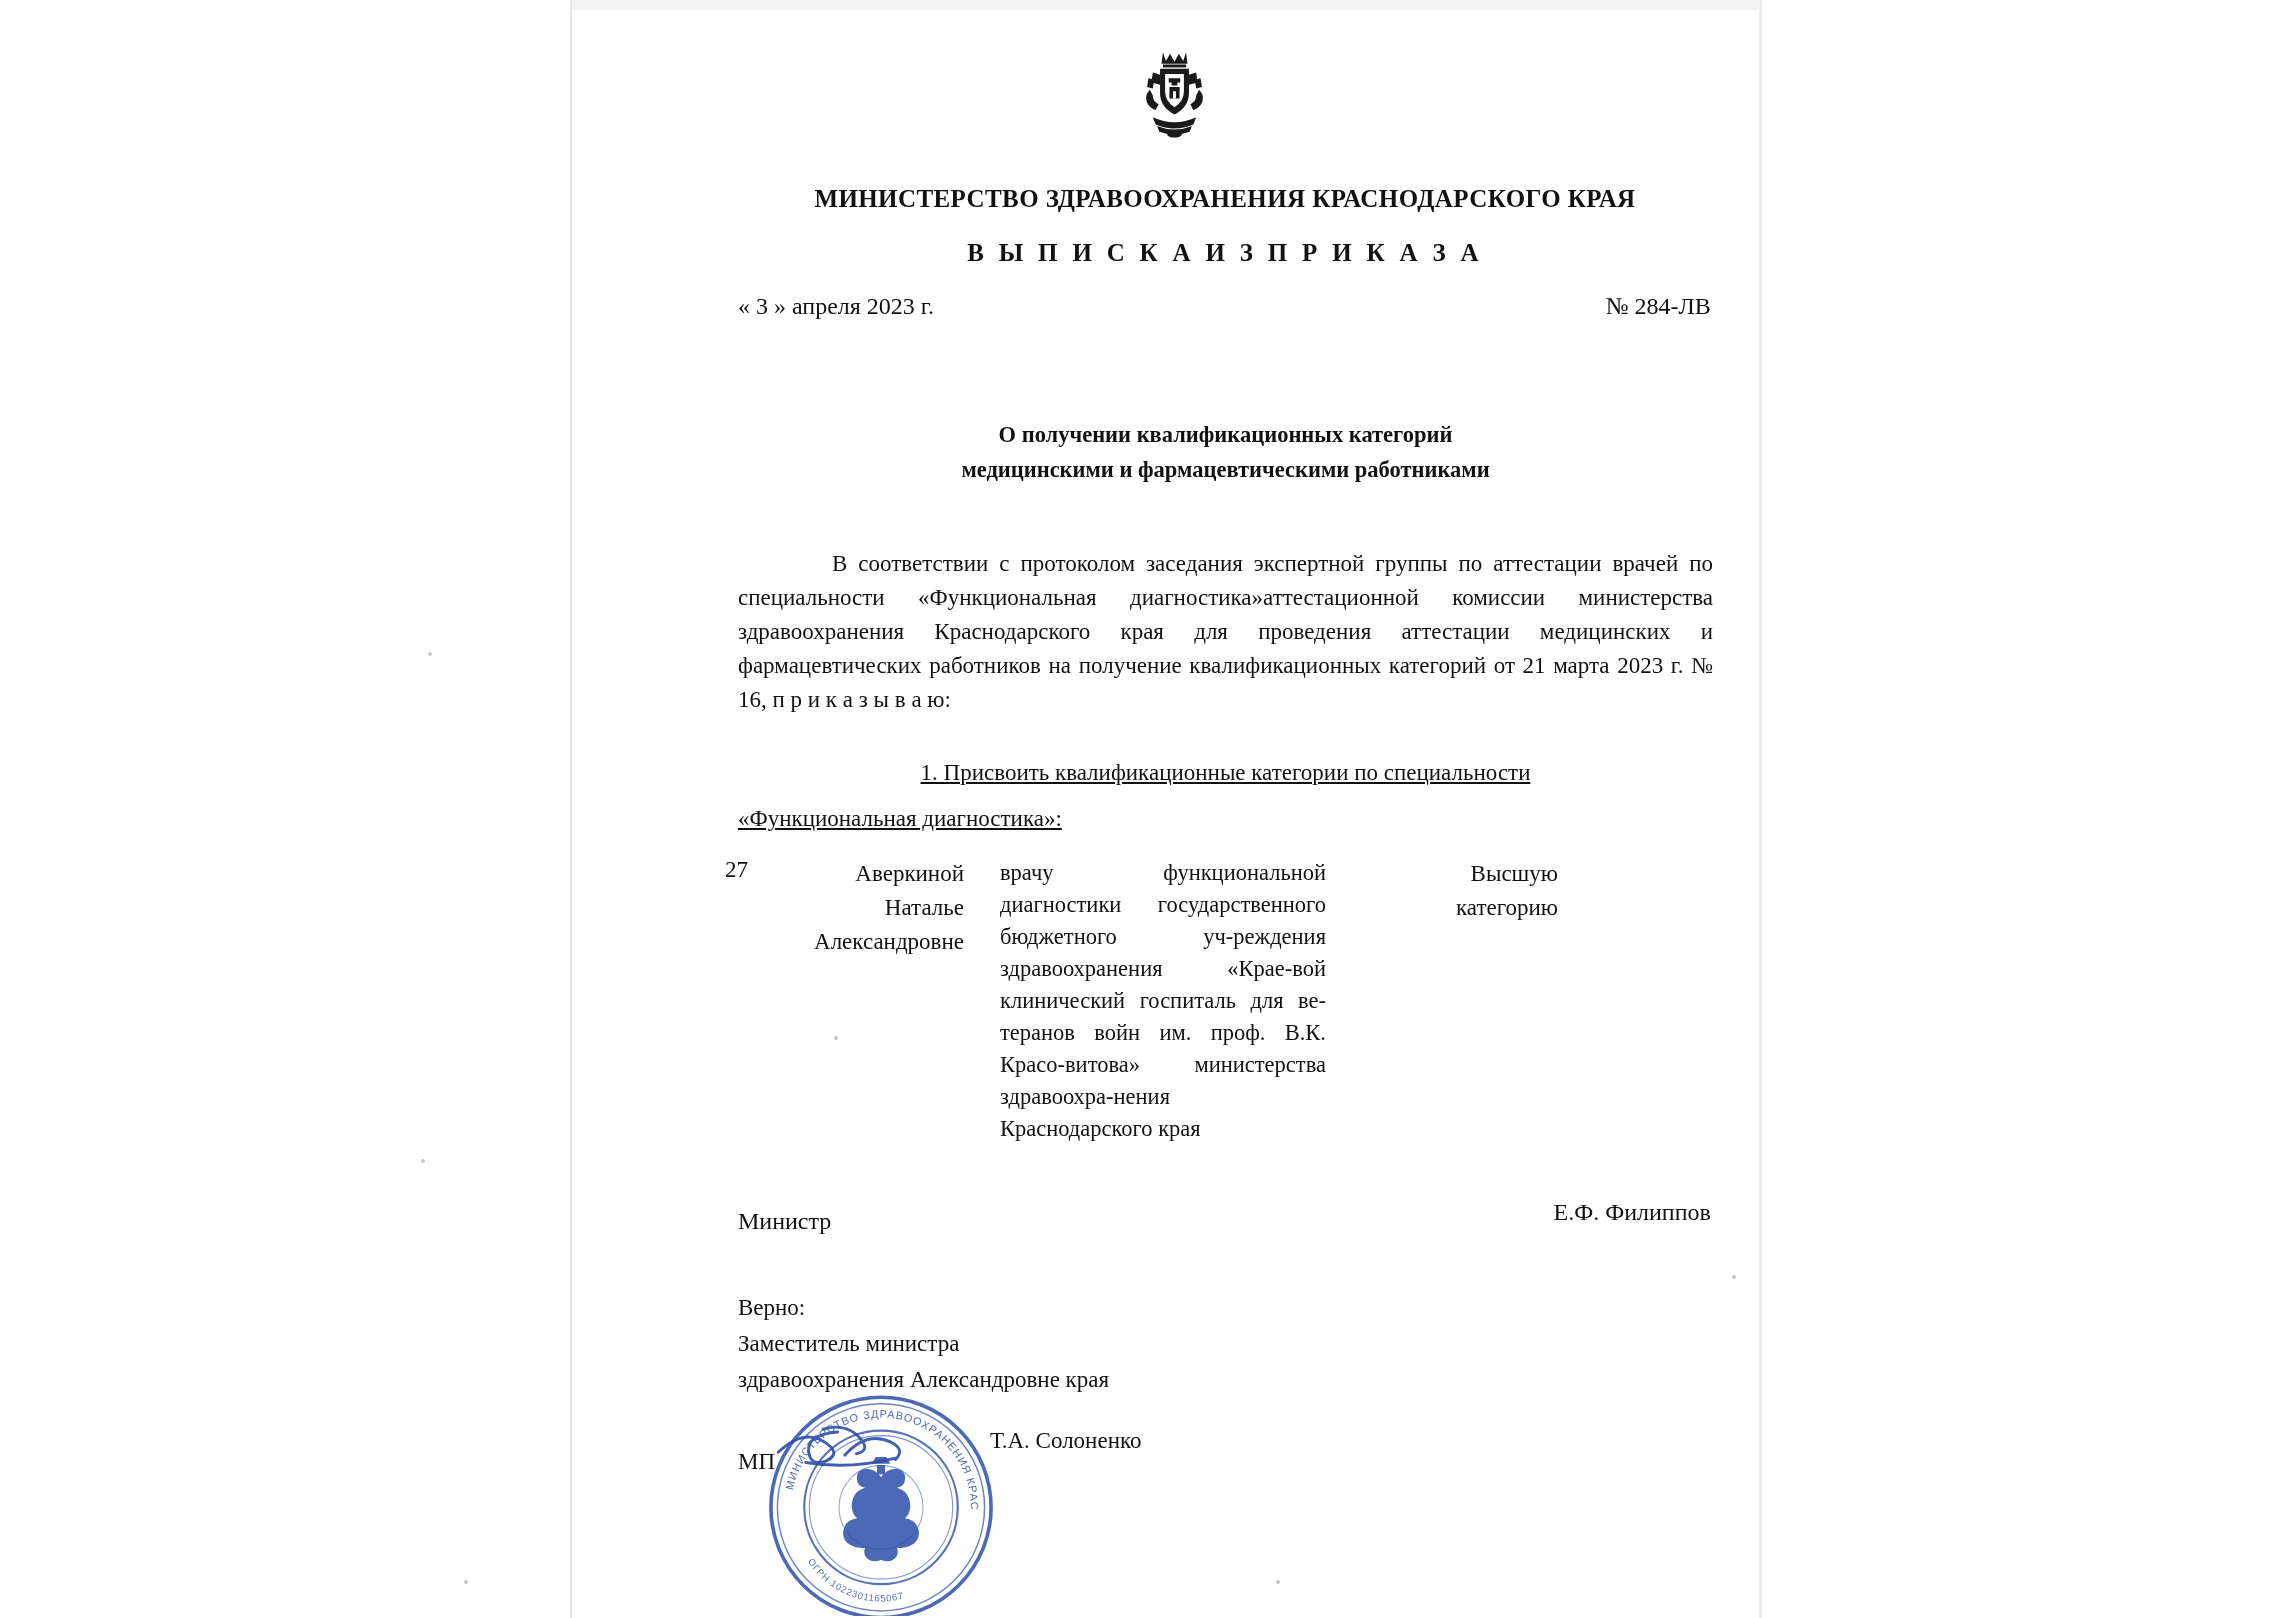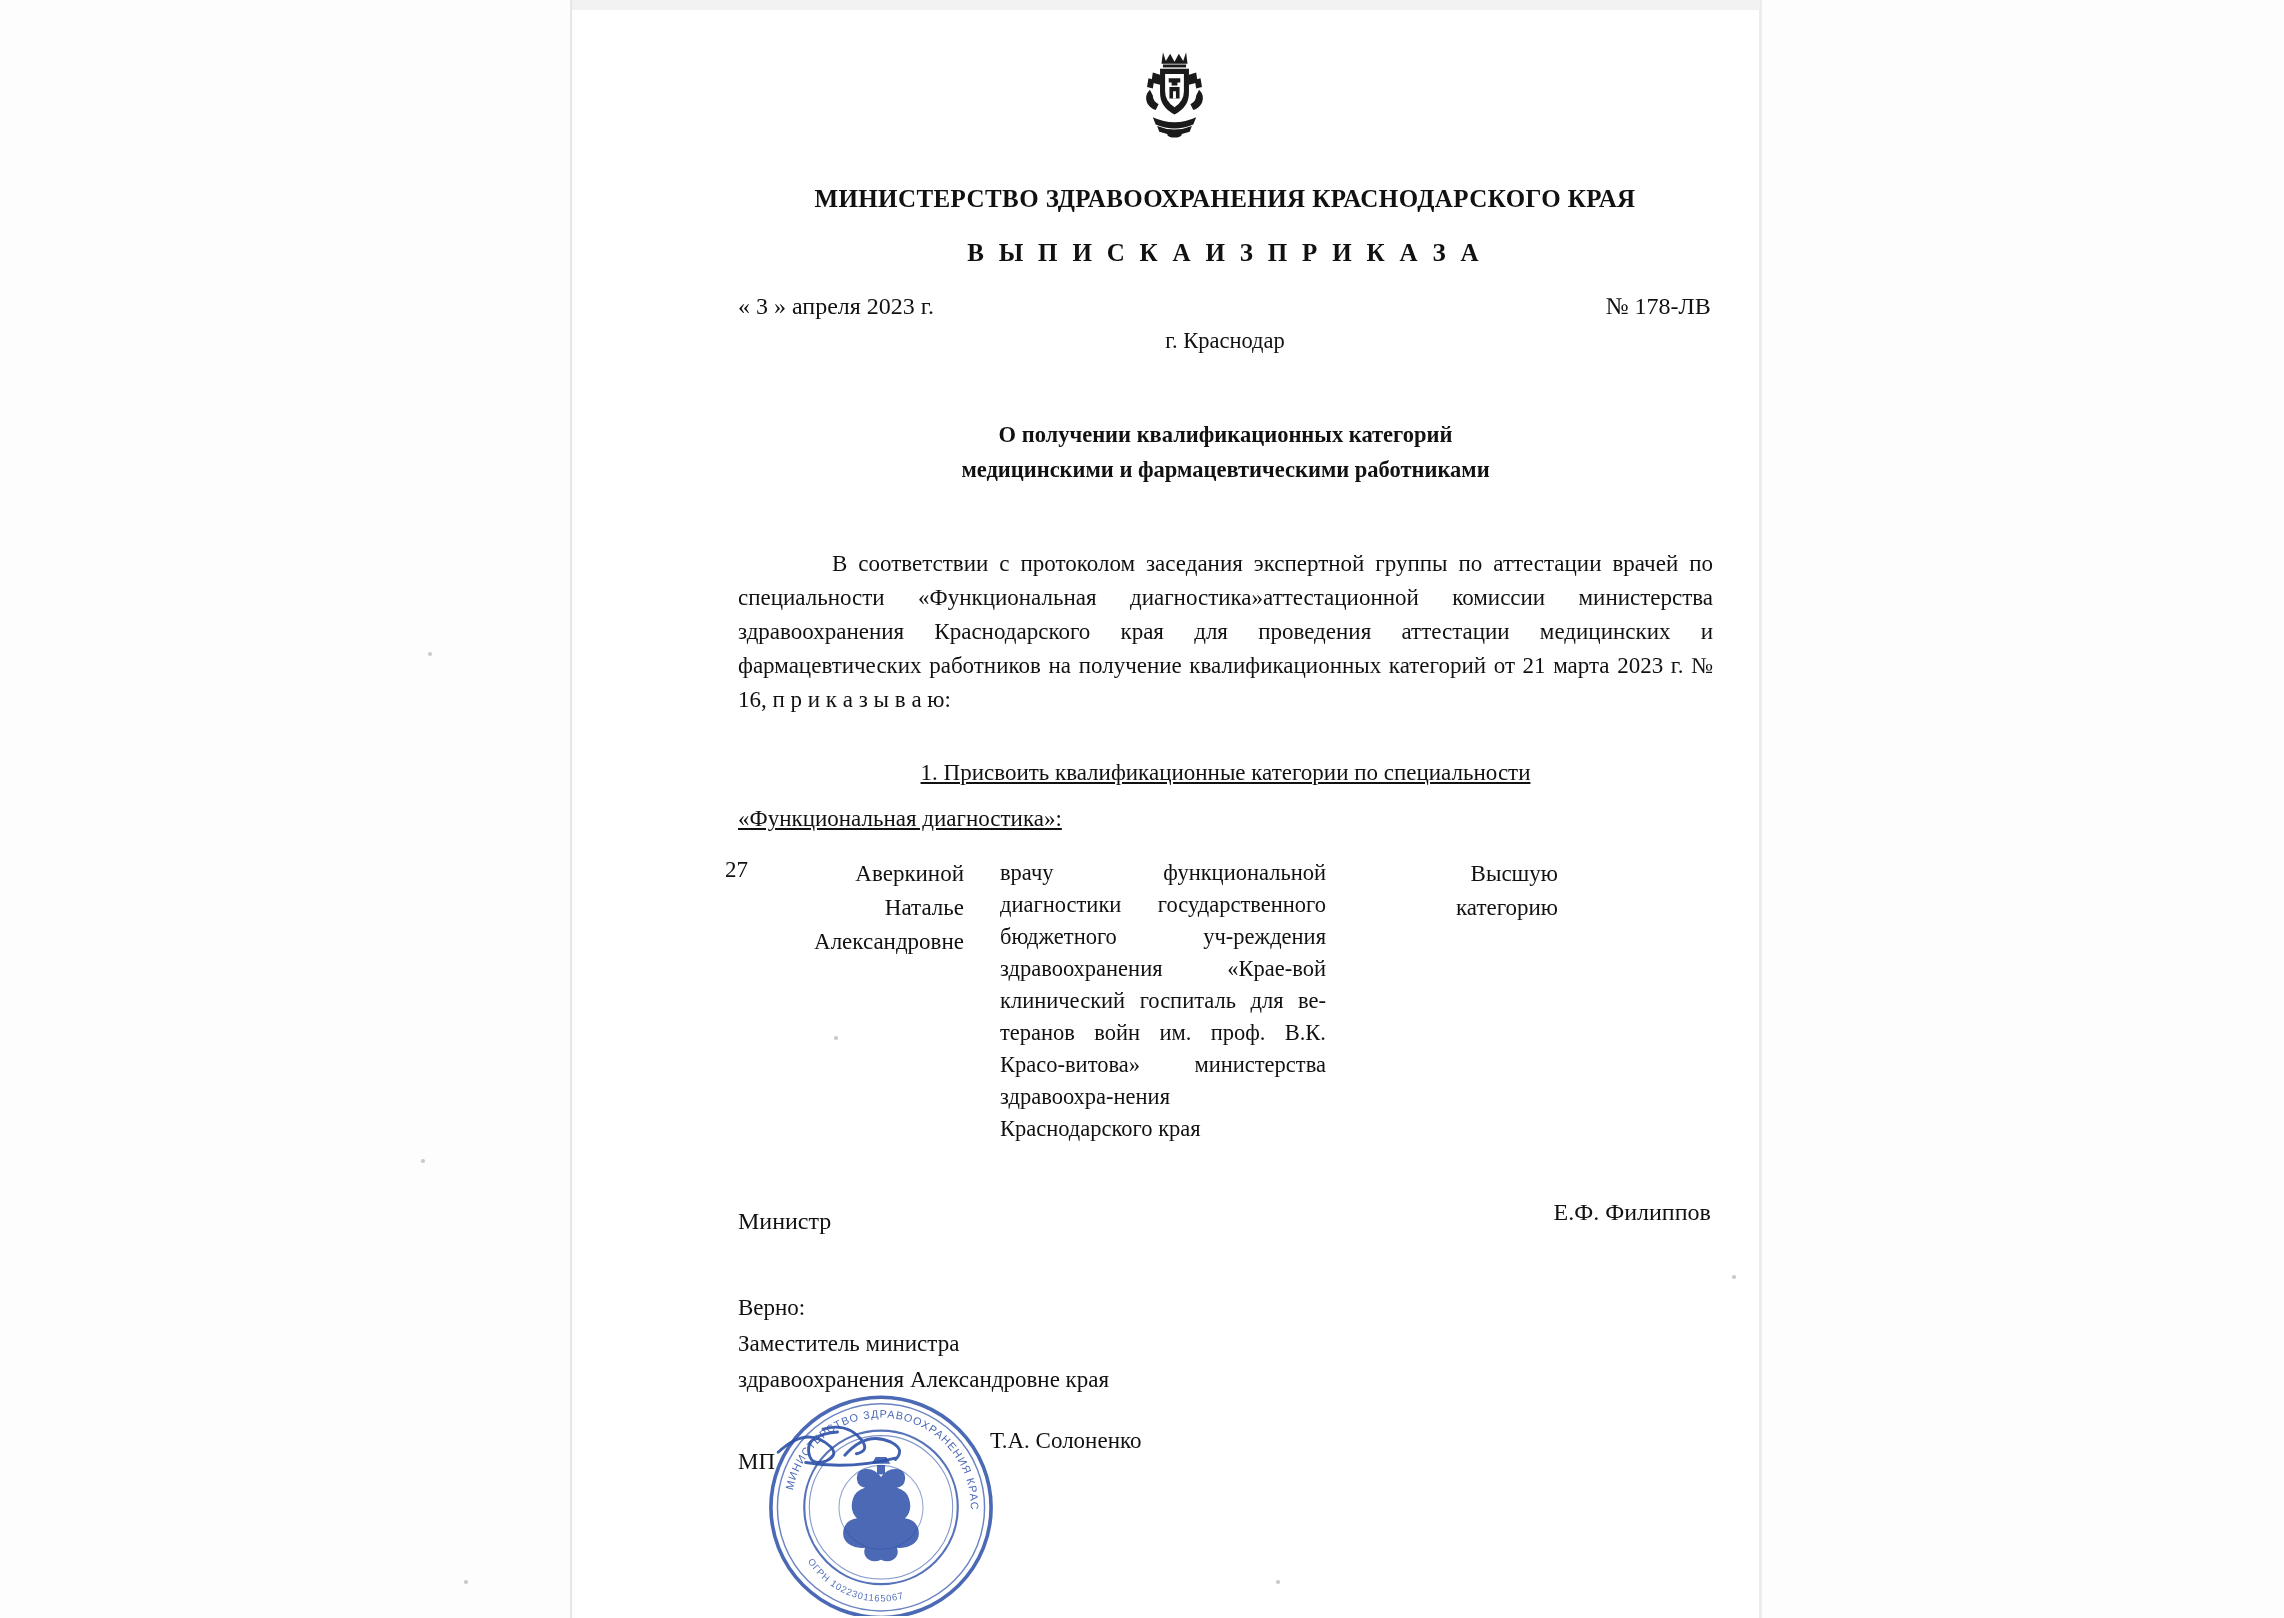--- a/index.html
+++ b/index.html
@@ -290,22 +290,21 @@
         <path d="M36 112 q24 10 48 0 l-3 8 q-21 8 -42 0 z"></path>
         <ellipse cx="60" cy="124" rx="10" ry="4"></ellipse>
       </g>
     </svg>
   </div>
 
   <div class="org-title">МИНИСТЕРСТВО  ЗДРАВООХРАНЕНИЯ КРАСНОДАРСКОГО  КРАЯ</div>
   <div class="doc-kind">В Ы П И С К А   И З   П Р И К А З А</div>
 
   <div class="date-line">« 3 » апреля  2023 г.</div>
-  <div class="number-line">№  178-ЛВ</div>
-  <div class="city-line">г. Краснодар</div>
+  <div class="number-line">№  284-ЛВ</div>
 
   <div class="subject">
     <div>О получении квалификационных категорий</div>
     <div>медицинскими и фармацевтическими работниками</div>
   </div>
 
   <div class="body-text">
     <p><span class="indent"></span><span>В  соответствии  с  протоколом  заседания  экспертной  группы  по аттестации   врачей   по   специальности   «Функциональная  диагностика»аттестационной   комиссии   министерства   здравоохранения Краснодарского  края  для  проведения  аттестации  медицинских  и фармацевтических работников на получение квалификационных  категорий  от 21 марта 2023 г.  № 16,  п р и к а з ы в а ю:</span></p>
   </div>
 

